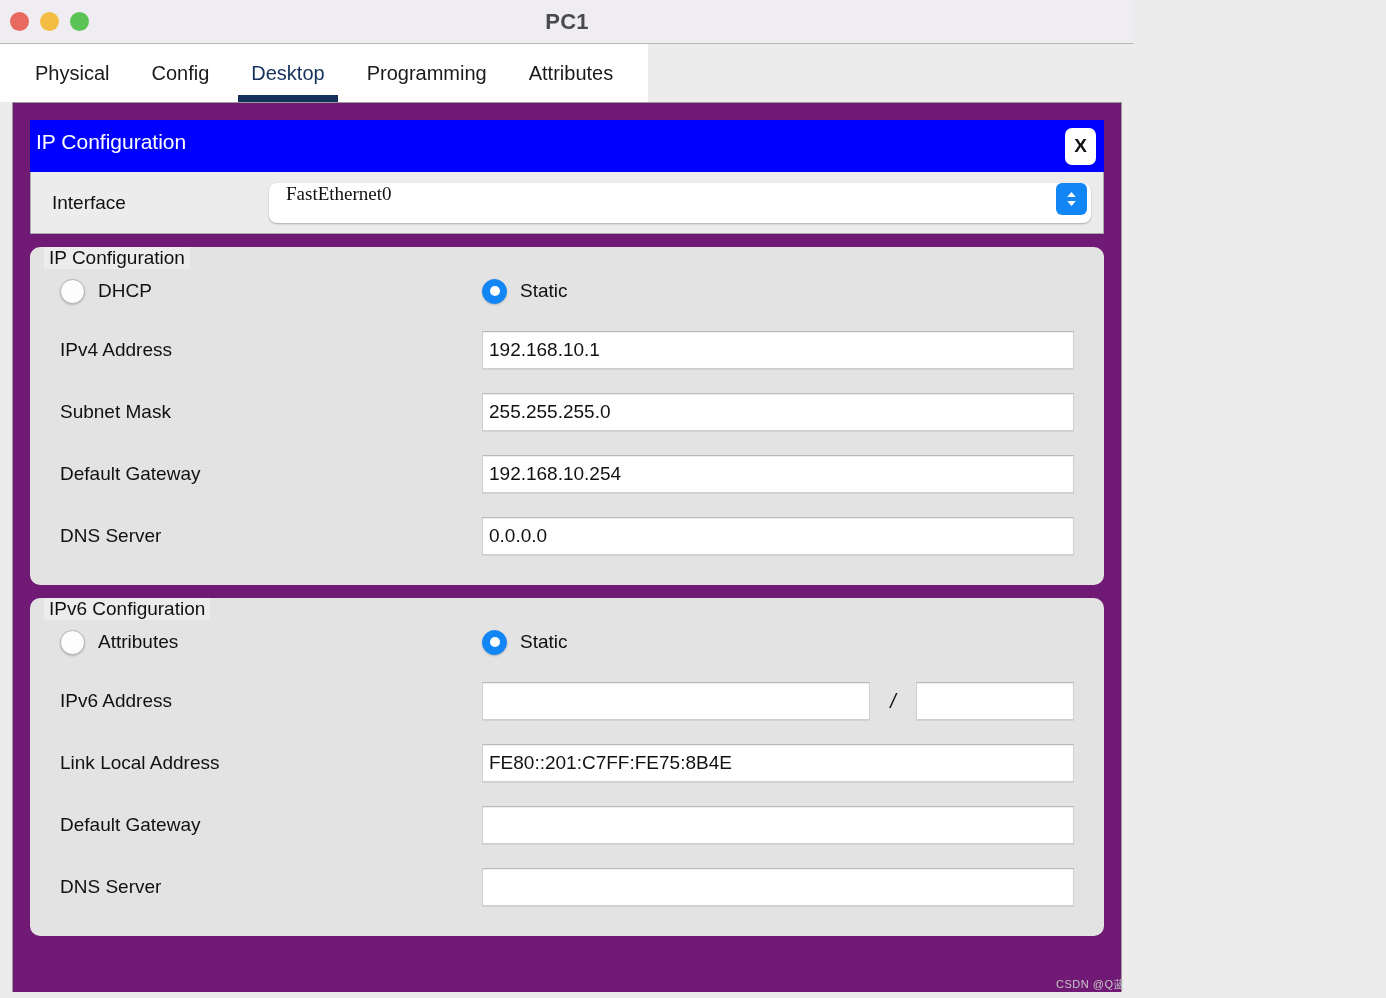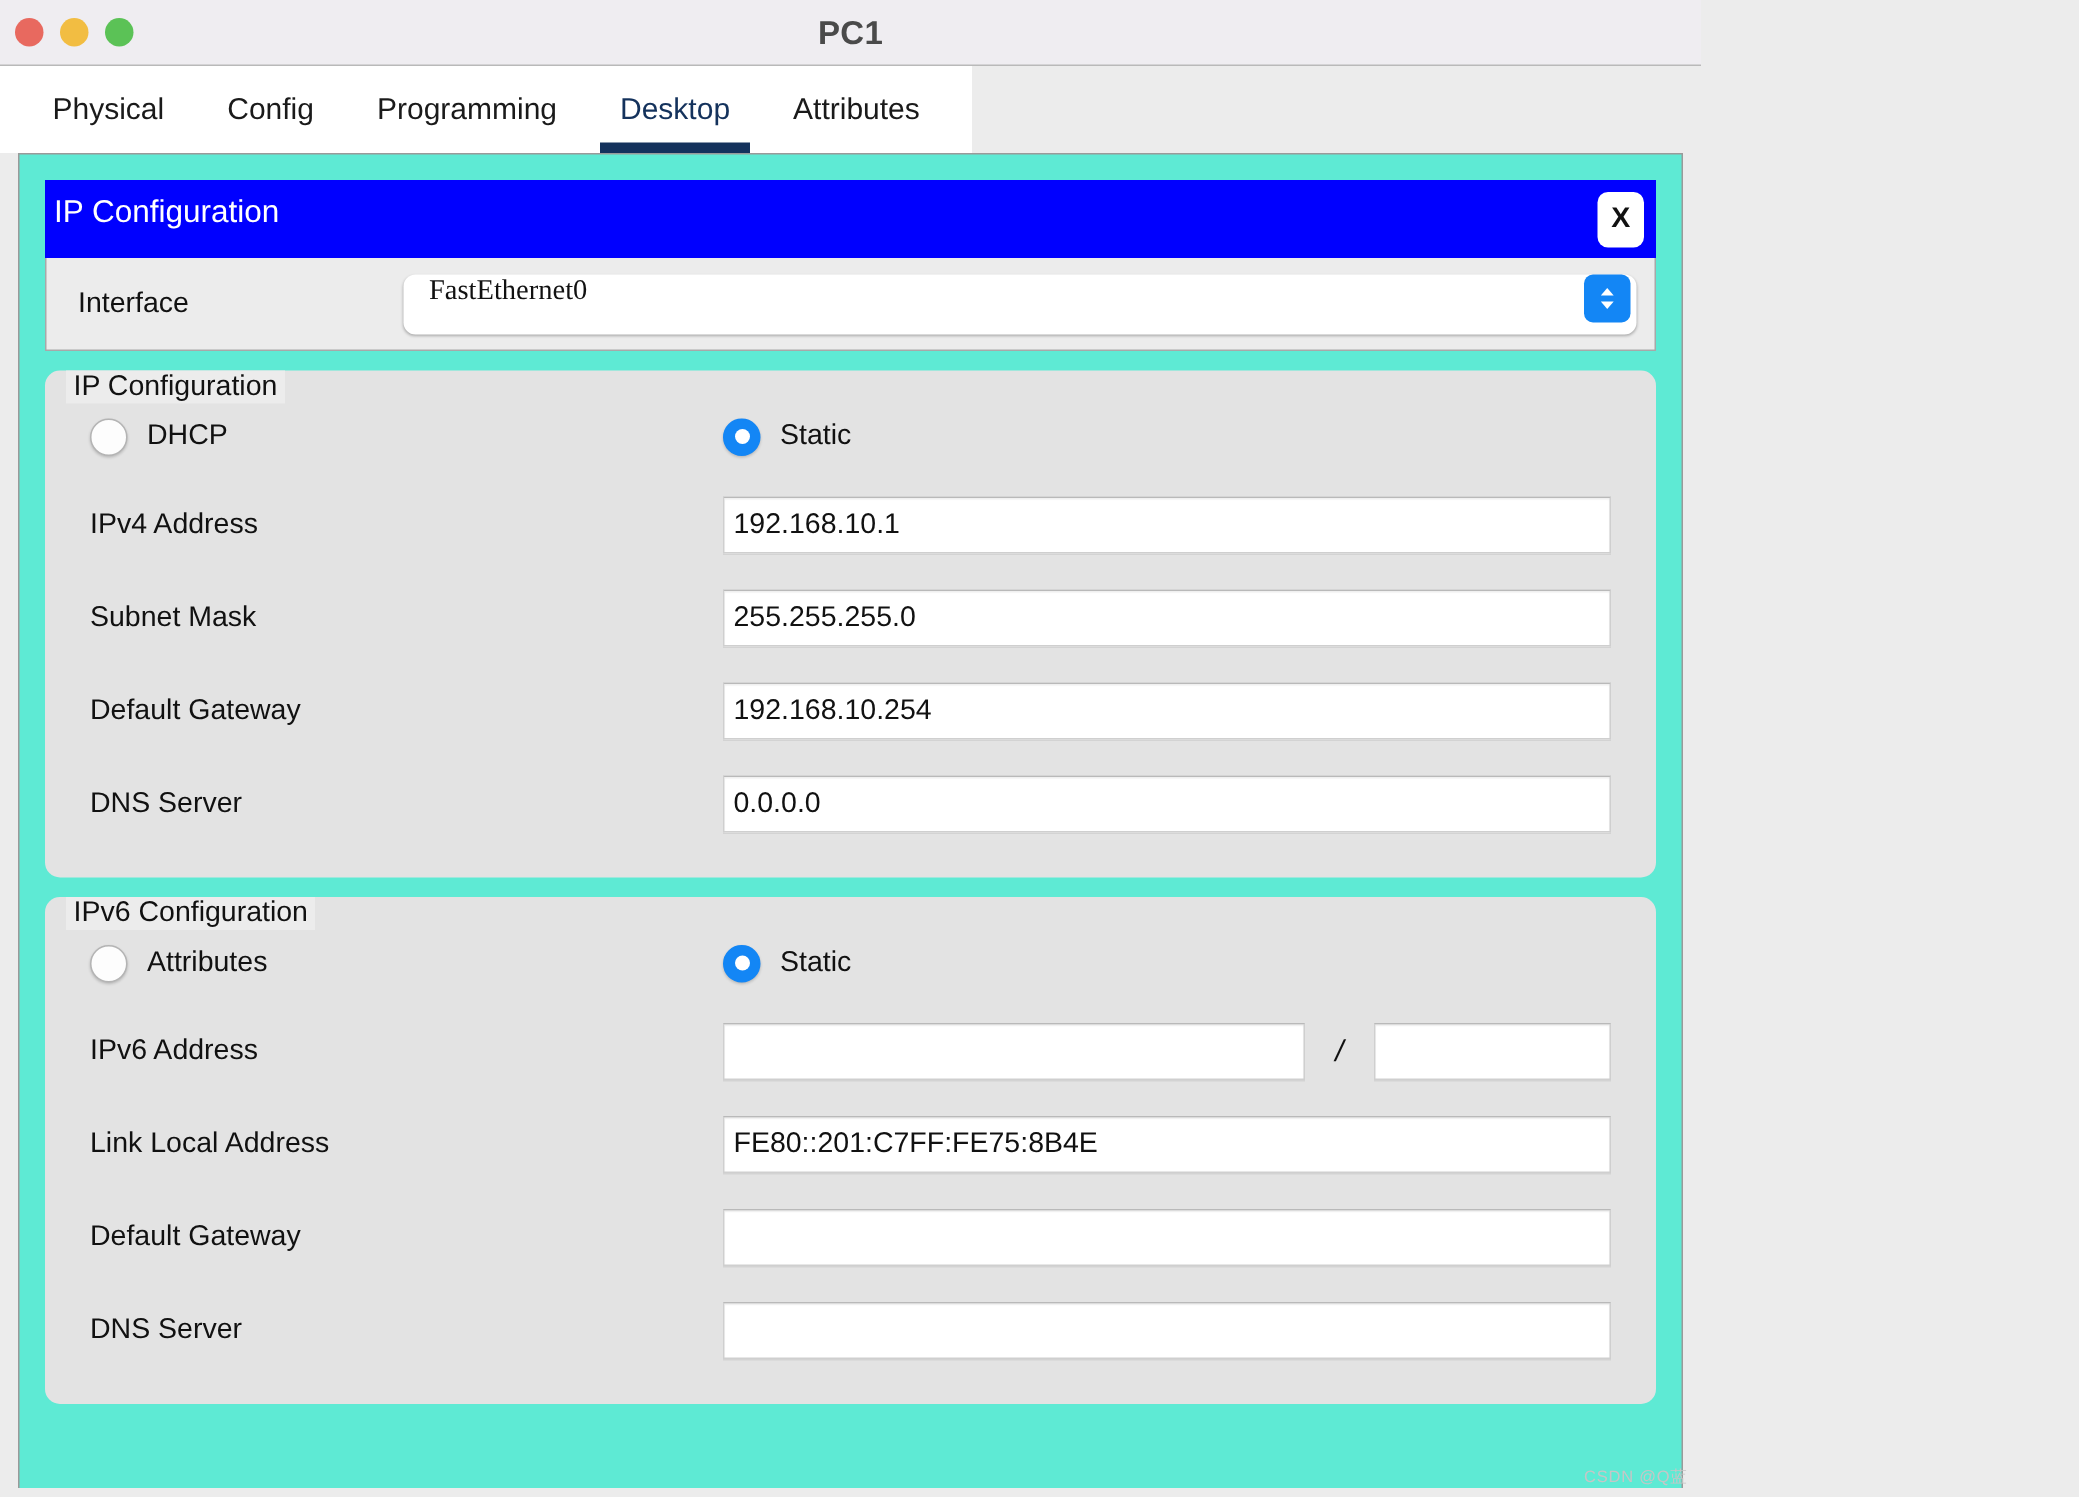--- a/index.html
+++ b/index.html
@@ -77,21 +77,21 @@
     left: 8px; right: 8px;
     bottom: 0;
     height: 7px;
     background: #14325c;
   }
 
   
   .outer-panel {
     margin: 0 12px;
     height: 890px;
-    background: #5eead4;
+    background: #701a75;
     border: 1px solid #9a9a9a;
     border-bottom: none;
     padding: 17px 17px 0 17px;
   }
 
   
   .dialog-header {
     background: #0000ff;
     height: 52px;
     display: flex;
@@ -294,22 +294,22 @@
       <div class="light yellow"></div>
       <div class="light green"></div>
     </div>
     <div class="window-title">PC1</div>
   </div>
 
   <div class="tabbar-wrap">
     <div class="tabbar">
       <div class="tab">Physical</div>
       <div class="tab">Config</div>
+      <div class="tab active">Desktop</div>
       <div class="tab">Programming</div>
-      <div class="tab active">Desktop</div>
       <div class="tab">Attributes</div>
     </div>
   </div>
 
   <div class="outer-panel">
 
     <div class="dialog-header">
       <div class="dialog-header-title">IP Configuration</div>
       <div class="close-btn">X</div>
     </div>

